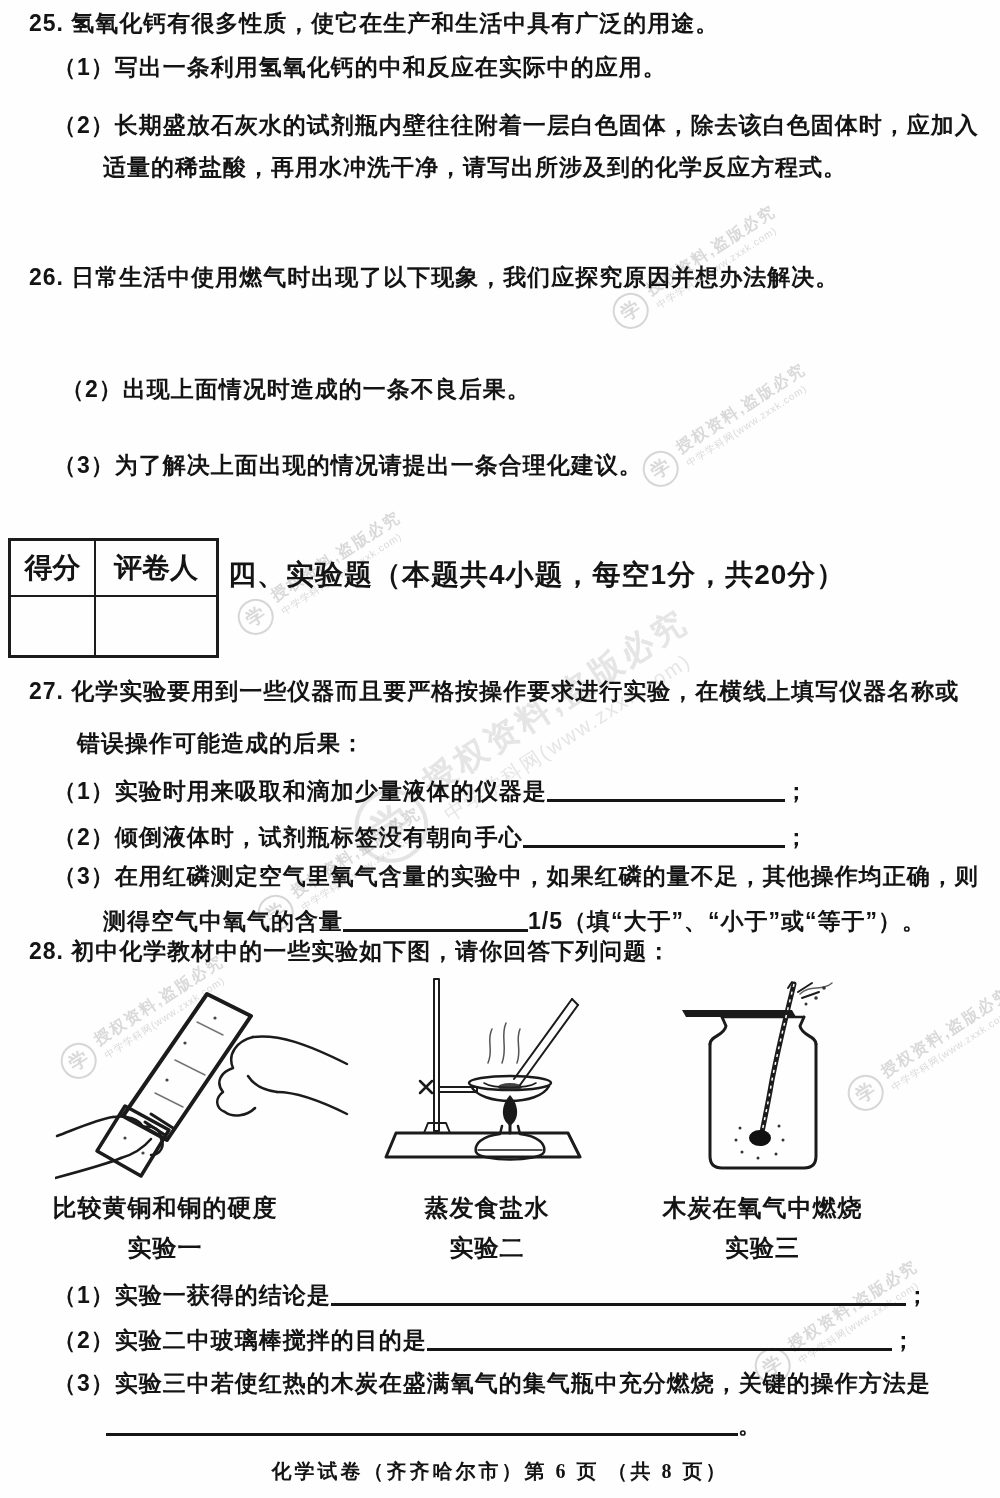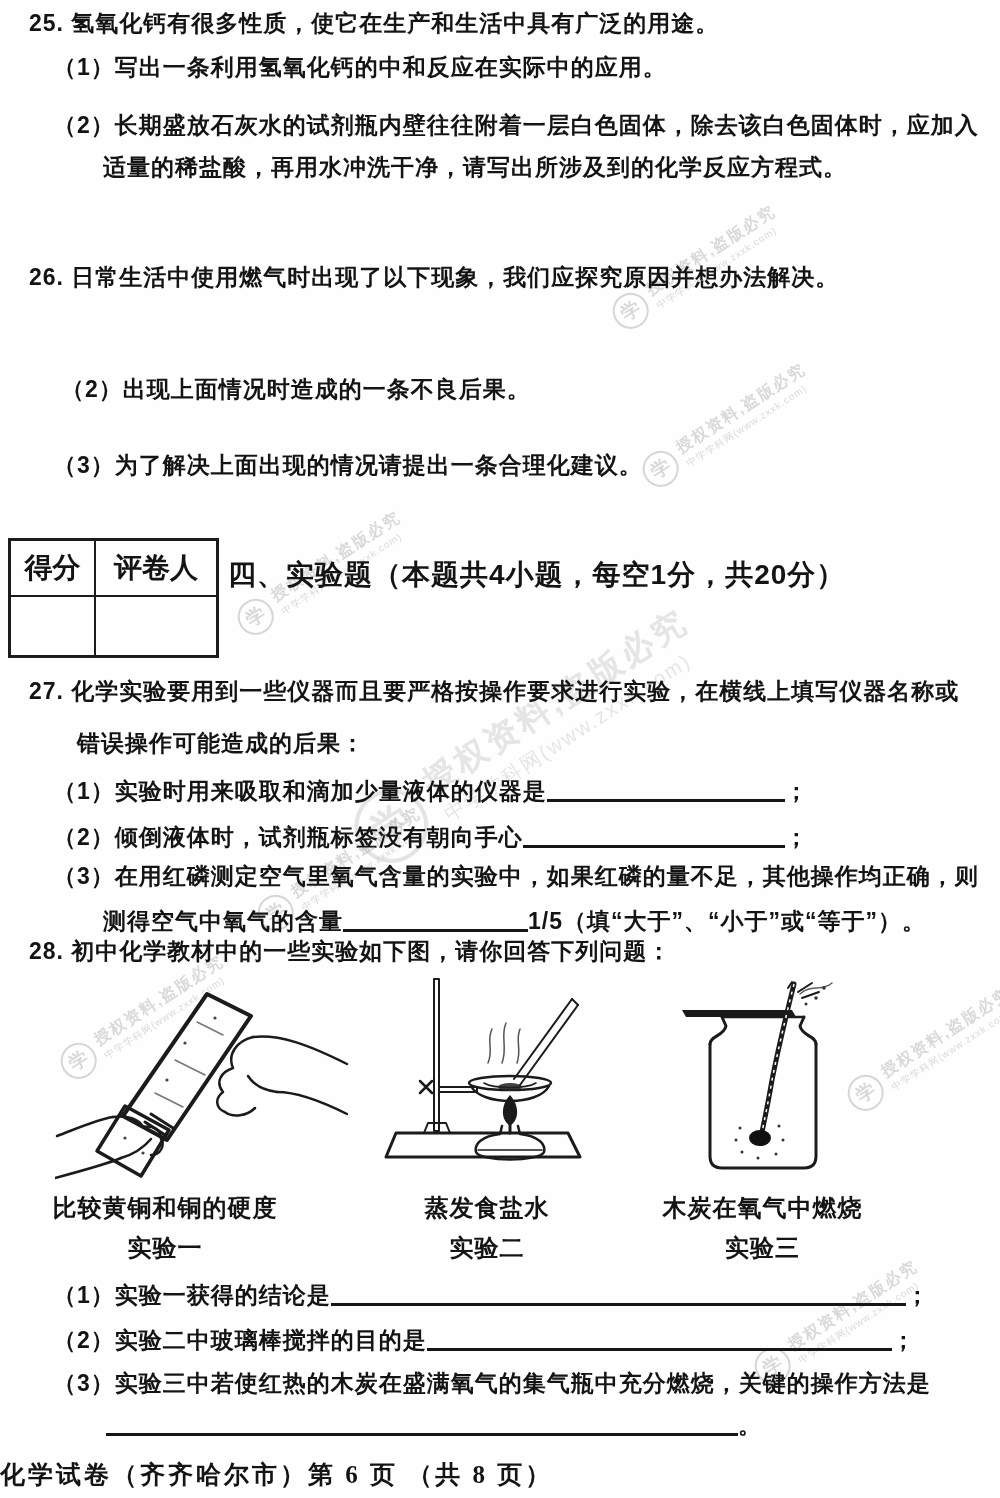--- a/index.html
+++ b/index.html
@@ -65,23 +65,23 @@
     position:absolute;
     text-align:center;
     font-size:24px;font-weight:bold;
     white-space:nowrap;
     letter-spacing:1px;
   }
   
   .footer{
     position:absolute;
     left:0;top:1458px;width:100%;
-    text-align:left;
+    text-align:center;
     font-family:"Liberation Serif","DejaVu Serif",serif;
-    font-size:25px;font-weight:bold;
+    font-size:20px;font-weight:bold;
     letter-spacing:3px;
   }
   
   .wm{
     position:absolute;
     display:flex;align-items:center;gap:7px;
     transform:rotate(-33deg);
     color:#b5b5b5;
     opacity:.5;
     pointer-events:none;

